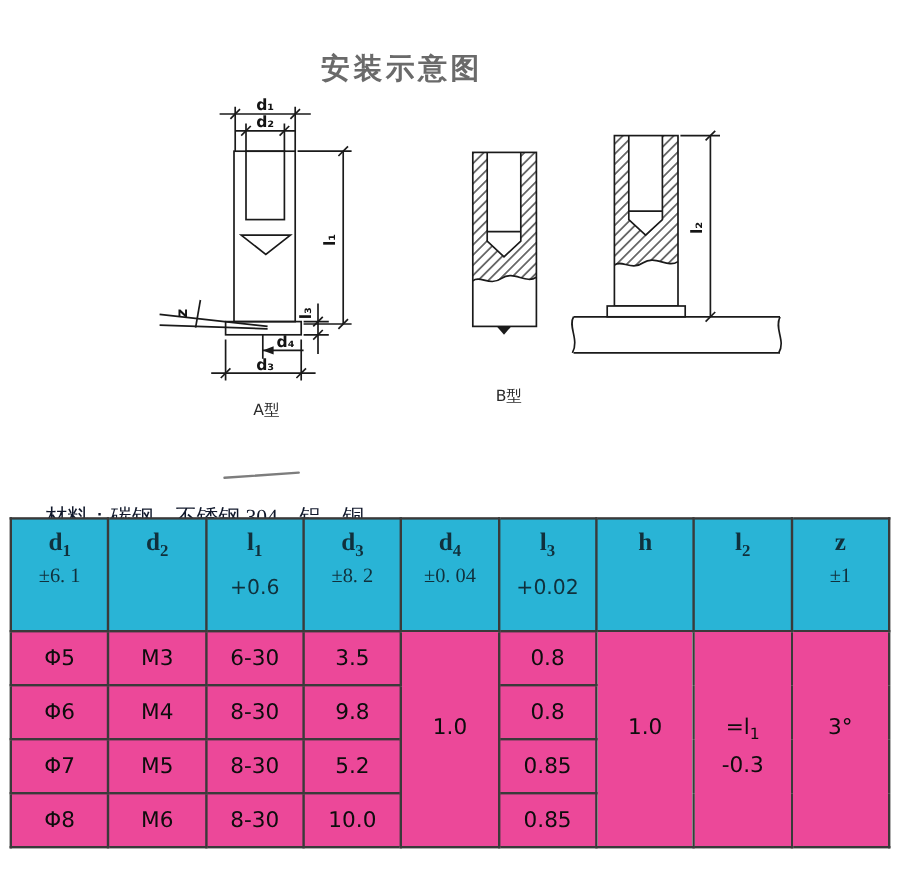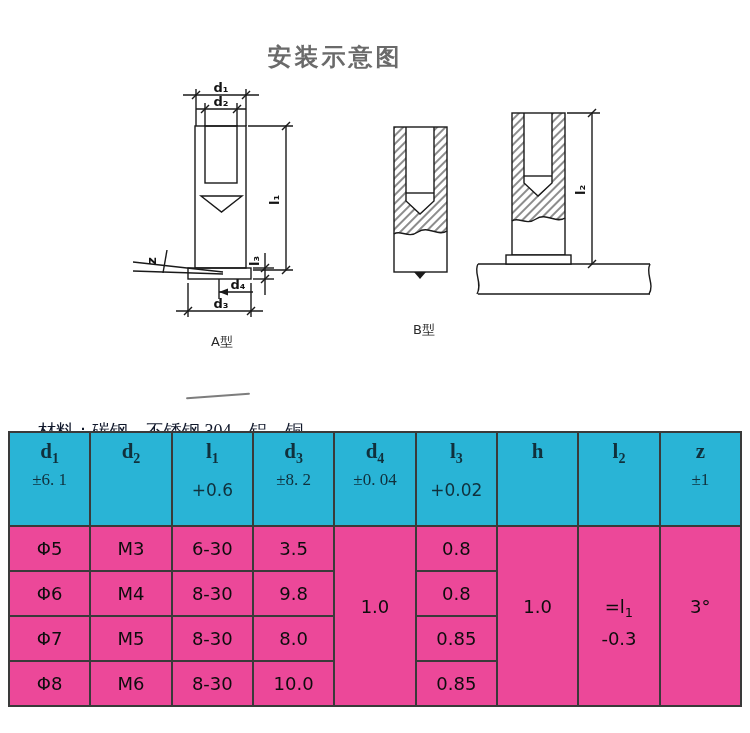--- a/index.html
+++ b/index.html
@@ -240,21 +240,21 @@
         <td>Φ6</td>
         <td>M4</td>
         <td>8-30</td>
         <td>9.8</td>
         <td>0.8</td>
       </tr>
       <tr>
         <td>Φ7</td>
         <td>M5</td>
         <td>8-30</td>
-        <td>8.0</td>
+        <td>5.2</td>
         <td>0.85</td>
       </tr>
       <tr>
         <td>Φ8</td>
         <td>M6</td>
         <td>8-30</td>
         <td>10.0</td>
         <td>0.85</td>
       </tr>
     </tbody>

